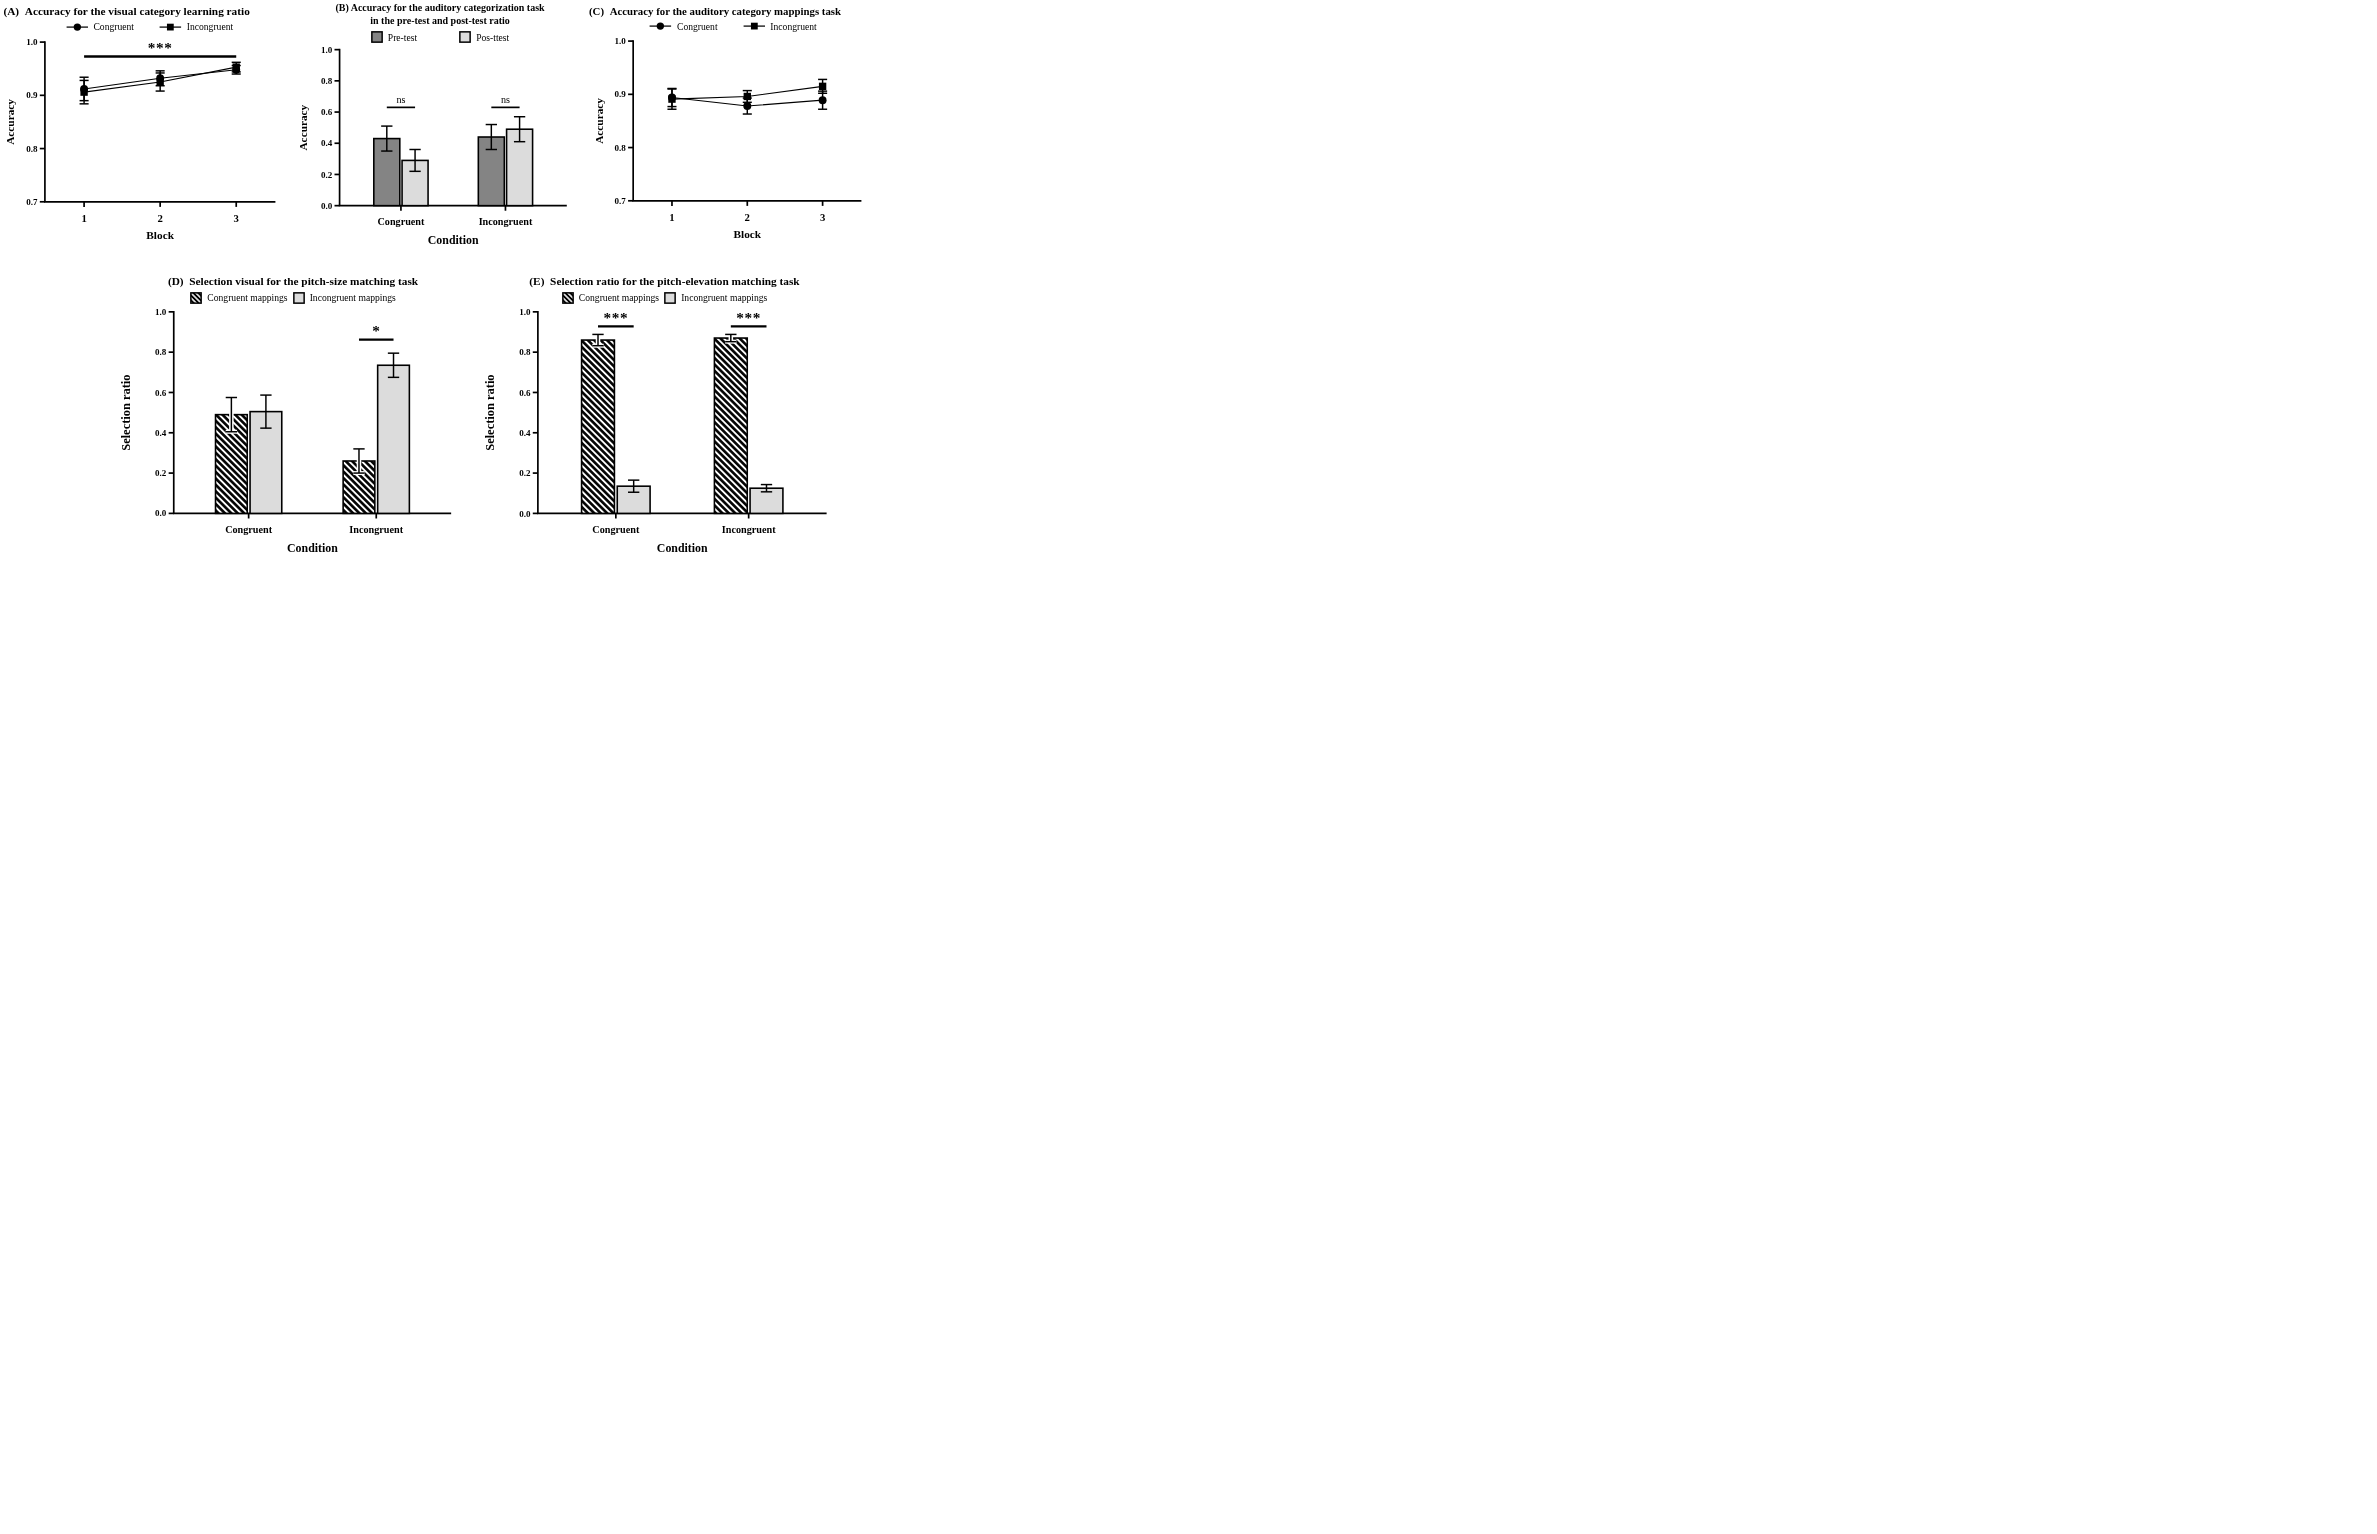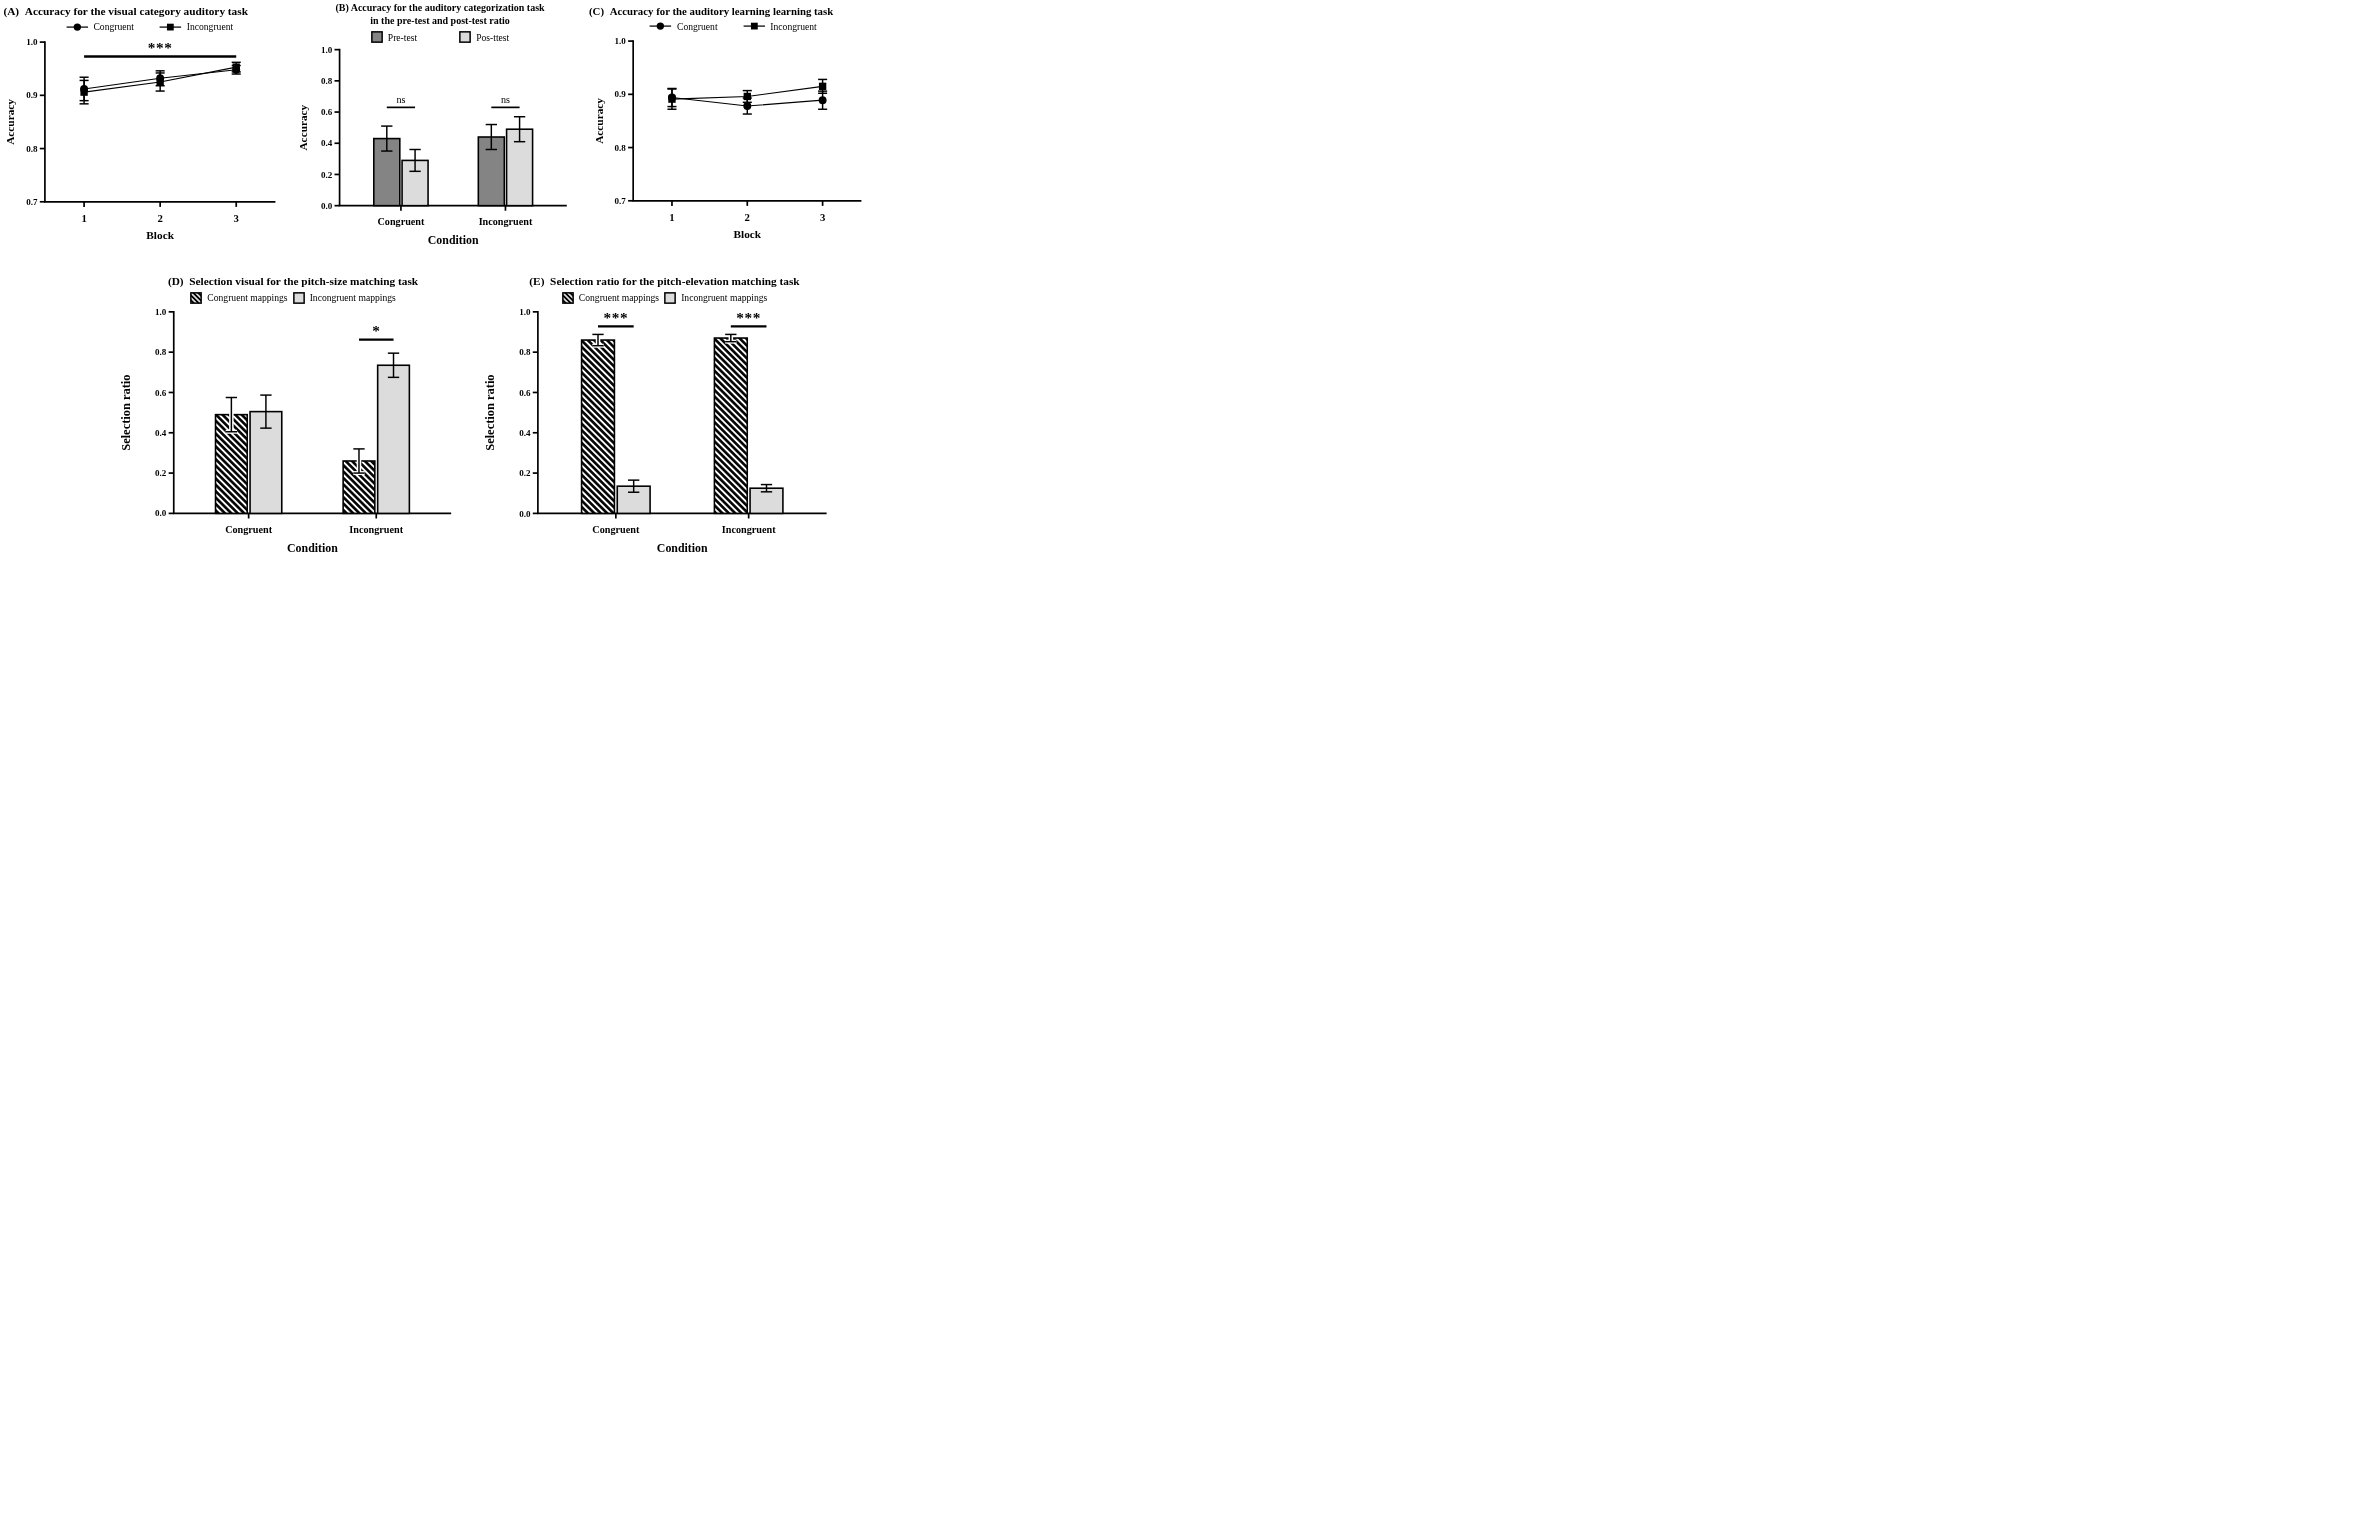--- a/index.html
+++ b/index.html
@@ -19,21 +19,21 @@
   svg text{font-family:"Liberation Serif","DejaVu Serif",serif;fill:#000;}
 </style>
 </head>
 <body>
 
 <div id="figure">
 
   <figure class="panel" style="left:3.4px;top:4.5px;width:292px;">
     <div class="ptitle">
       <span>(A)</span>
-      <span>Accuracy for the visual category auditory task</span>
+      <span>Accuracy for the visual category learning ratio</span>
     </div>
     <div class="legend mid">
         <span class="item">
           <svg width="22.7" height="10.2" viewBox="0 0 40 18">
             <line x1="1" y1="9" x2="39" y2="9" stroke="#000" stroke-width="2.2"></line>
             <circle cx="20" cy="9" r="6.5" fill="#000"></circle>
           </svg>
           <span>Congruent</span>
         </span>
         <span class="item">
@@ -176,21 +176,21 @@
         <g>
           <line x1="348.46" y1="112.12" x2="398.46" y2="112.12" stroke="#000" stroke-width="3"></line>
           <text x="373.46" y="104.12" text-anchor="middle" font-size="18" font-weight="normal" letter-spacing="0">ns</text>
         </g>
       </svg>
   </figure>
 
   <figure class="panel" style="left:589px;top:4.5px;width:288px;">
     <div class="ptitle" style="font-size:10.8px;">
       <span>(C)</span>
-      <span>Accuracy for the auditory learning learning task</span>
+      <span>Accuracy for the auditory category mappings task</span>
     </div>
     <div class="legend mid">
         <span class="item">
           <svg width="22.7" height="10.2" viewBox="0 0 40 18">
             <line x1="1" y1="9" x2="39" y2="9" stroke="#000" stroke-width="2.2"></line>
             <circle cx="20" cy="9" r="6.5" fill="#000"></circle>
           </svg>
           <span>Congruent</span>
         </span>
         <span class="item">

